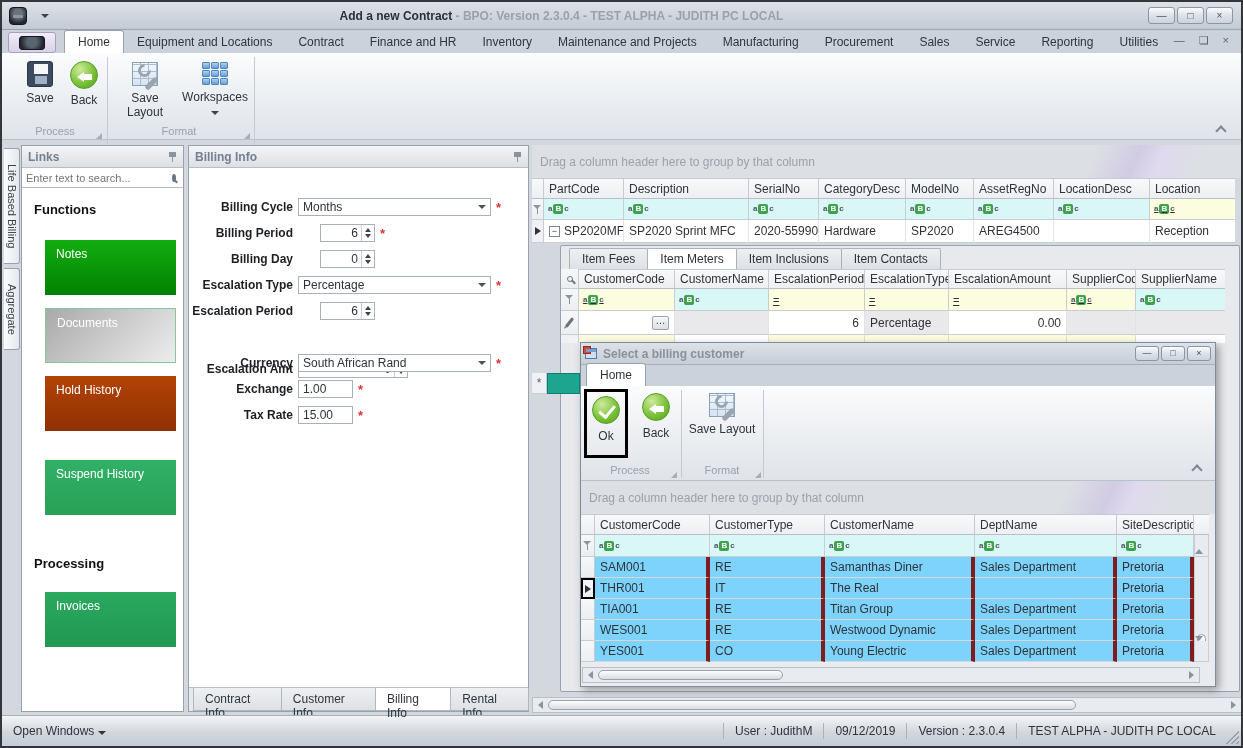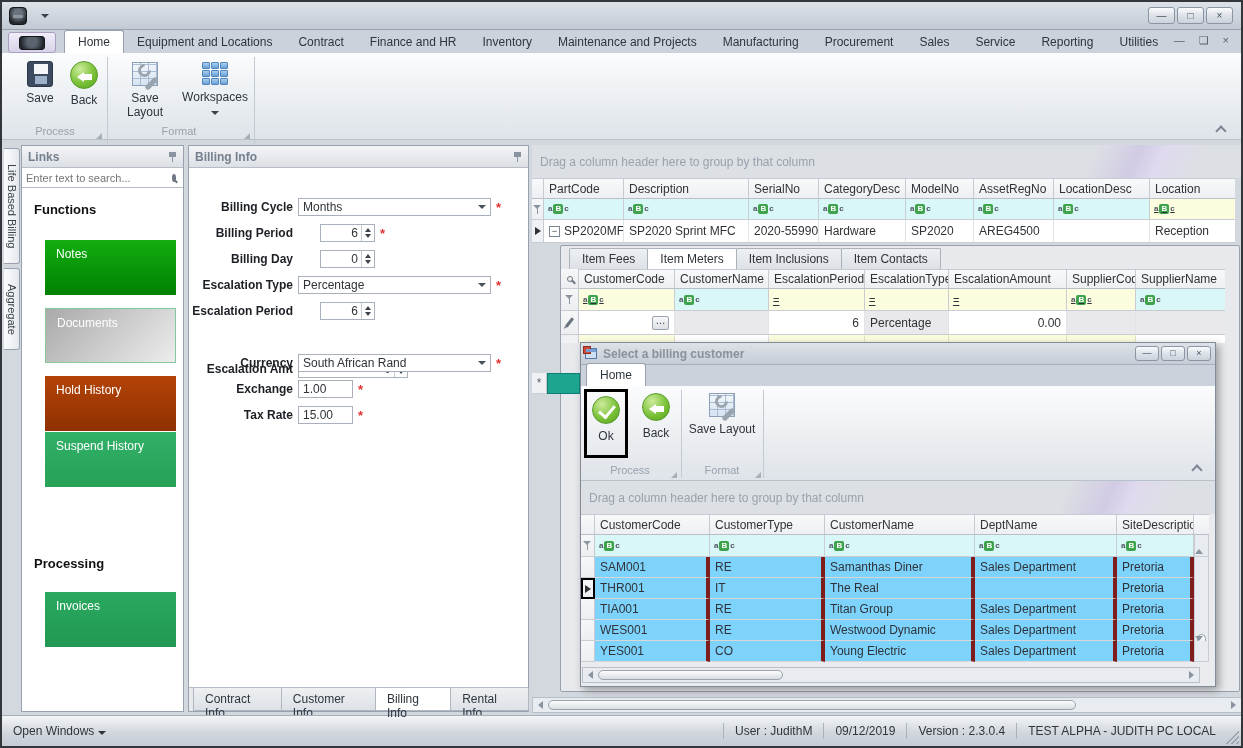--- a/index.html
+++ b/index.html
@@ -197,20 +197,24 @@
   .teal-cell { width:33px; height:21px; background:#1da58f; border:1px solid #0e7d76; }
 </style>
 </head>
 <body>
 
 <div id="app">
 
   <div class="titlebar">
     <div class="logo"></div>
     <span class="qat-arrow tri-d"></span>
+    <div class="title-text">
+      <span class="main">Add a new Contract</span>
+      <span class="sub"> - BPO: Version 2.3.0.4 - TEST ALPHA - JUDITH PC LOCAL</span>
+    </div>
     <div class="win-controls">
       <div class="win-btn">—</div>
       <div class="win-btn">□</div>
       <div class="win-btn">×</div>
     </div>
   </div>
 
   <div class="tabrow">
     <div class="appbtn">
         <div class="emblem"></div>
@@ -287,21 +291,21 @@
     </div>
     <div class="search-row">
       <input placeholder="Enter text to search..." style="">
       <span class="mag"></span>
     </div>
     <div class="links-body">
       <div class="sect-head">Functions</div>
       <div class="link-btn btn-notes" style="top:52px;">Notes</div>
       <div class="link-btn btn-docs" style="top:120px;">Documents</div>
       <div class="link-btn btn-hold" style="top:188px;">Hold History</div>
-      <div class="link-btn btn-susp" style="top:244px;">Suspend History</div>
+      <div class="link-btn btn-susp" style="top:272px;">Suspend History</div>
       <div class="sect-head" style="position:absolute;top:368px;left:12px;margin:0;">Processing</div>
       <div class="link-btn btn-green" style="top:404px;">Invoices</div>
     </div>
   </div>
 
   <div class="panel" style="left:186px;top:143px;width:341px;height:567px;">
     <div class="panel-head">
       <span>Billing Info</span>
       <span class="pin"></span>
     </div>

